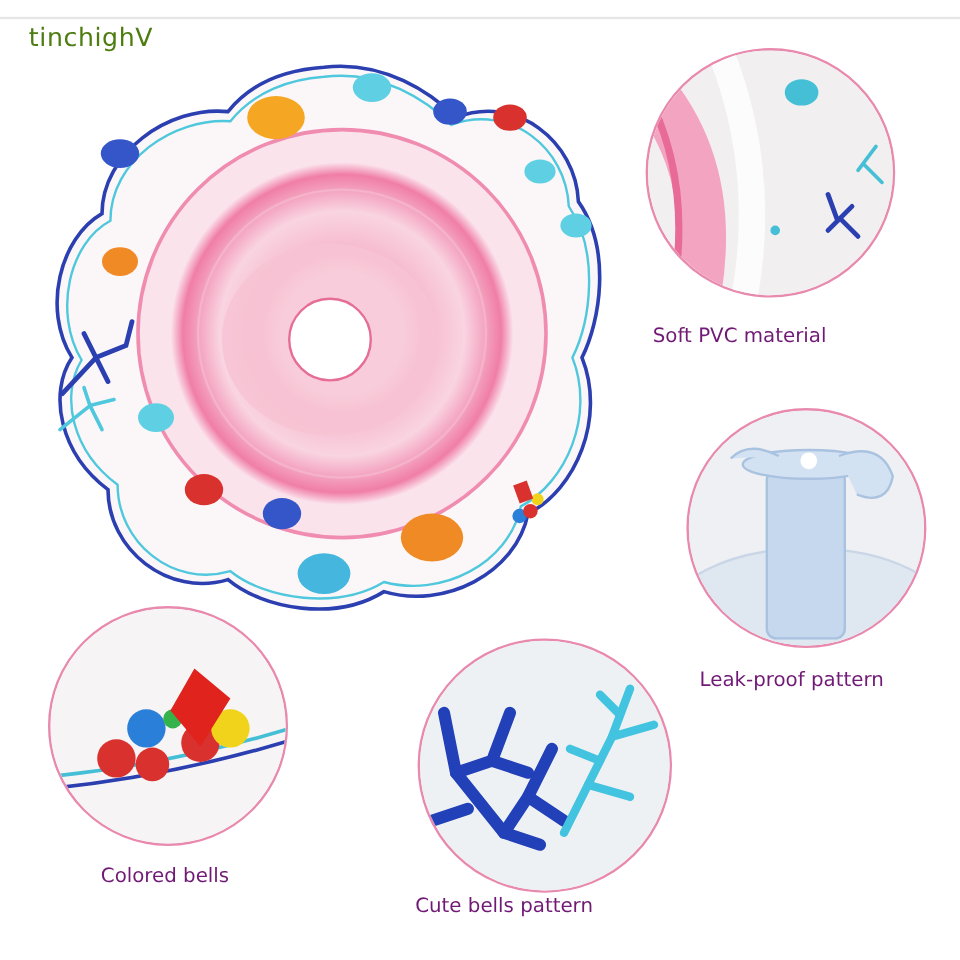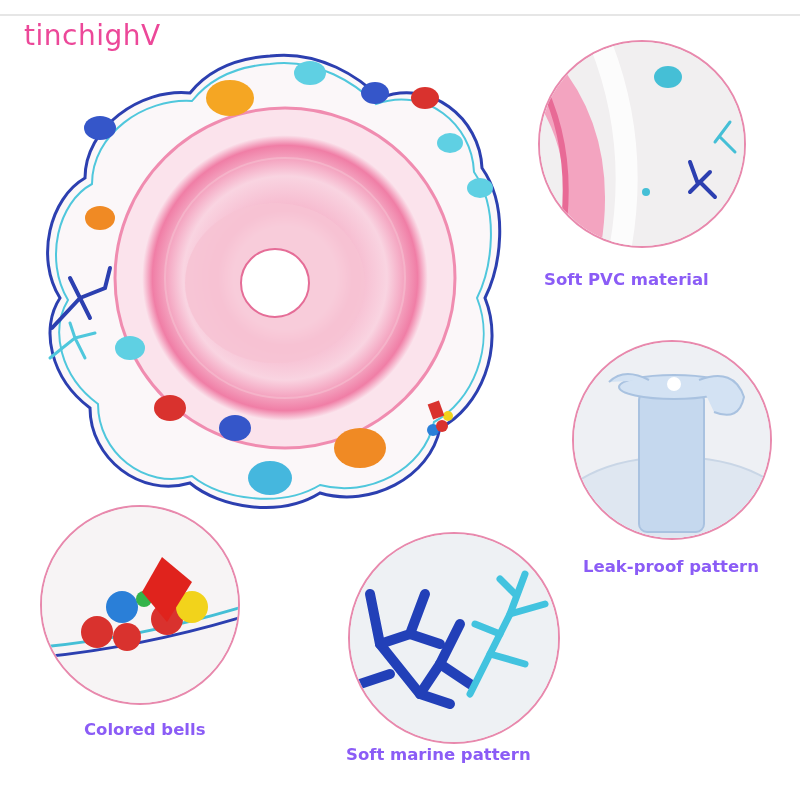--- a/index.html
+++ b/index.html
@@ -2,25 +2,25 @@
 <html><head>
   <meta charset="utf-8">
   <style>
     html, body { margin: 0; padding: 0; }
     body {
       width: 800px; height: 800px; background: #ffffff; position: relative; overflow: hidden;
       font-family: "DejaVu Sans", sans-serif;
     }
     .top-rule { position: absolute; left: 0; top: 14px; width: 800px; height: 2px; background: #e6e6e6; }
     .brand {
-      position: absolute; left: 24px; top: 19px; font-size: 28px; color: #ec4899;
+      position: absolute; left: 24px; top: 19px; font-size: 21px; color: #4d7c0f;
       font-family: "DejaVu Sans", sans-serif; letter-spacing: 0.5px;
     }
     .caption {
-      position: absolute; color: #8b5cf6; font-weight: bold; font-size: 16.5px;
+      position: absolute; color: #701a75; font-weight: normal; font-size: 16.5px;
       font-family: "DejaVu Sans", sans-serif; white-space: nowrap;
     }
     .inset {
       position: absolute; border: 2px solid #e889ad; border-radius: 50%; overflow: hidden;
       background: #f4f2f3; box-sizing: border-box;
     }
     .float-wrap { position: absolute; left: 30px; top: 38px; width: 480px; height: 480px; }
   </style>
 </head>
 <body>
@@ -142,13 +142,13 @@
     </g>
     <g stroke="#42c3df" stroke-width="7" fill="none" stroke-linecap="round">
       <path d="M120 160 L140 120 L160 80 L175 40"></path>
       <path d="M140 120 L175 130"></path>
       <path d="M160 80 L195 70"></path>
       <path d="M150 100 L125 90"></path>
       <path d="M165 60 L150 45"></path>
     </g>
   </svg>
 </div>
-<div class="caption" style="left:346px; top:745px;">Soft marine pattern</div>
+<div class="caption" style="left:346px; top:745px;">Cute bells pattern</div>
 
 </body></html>

